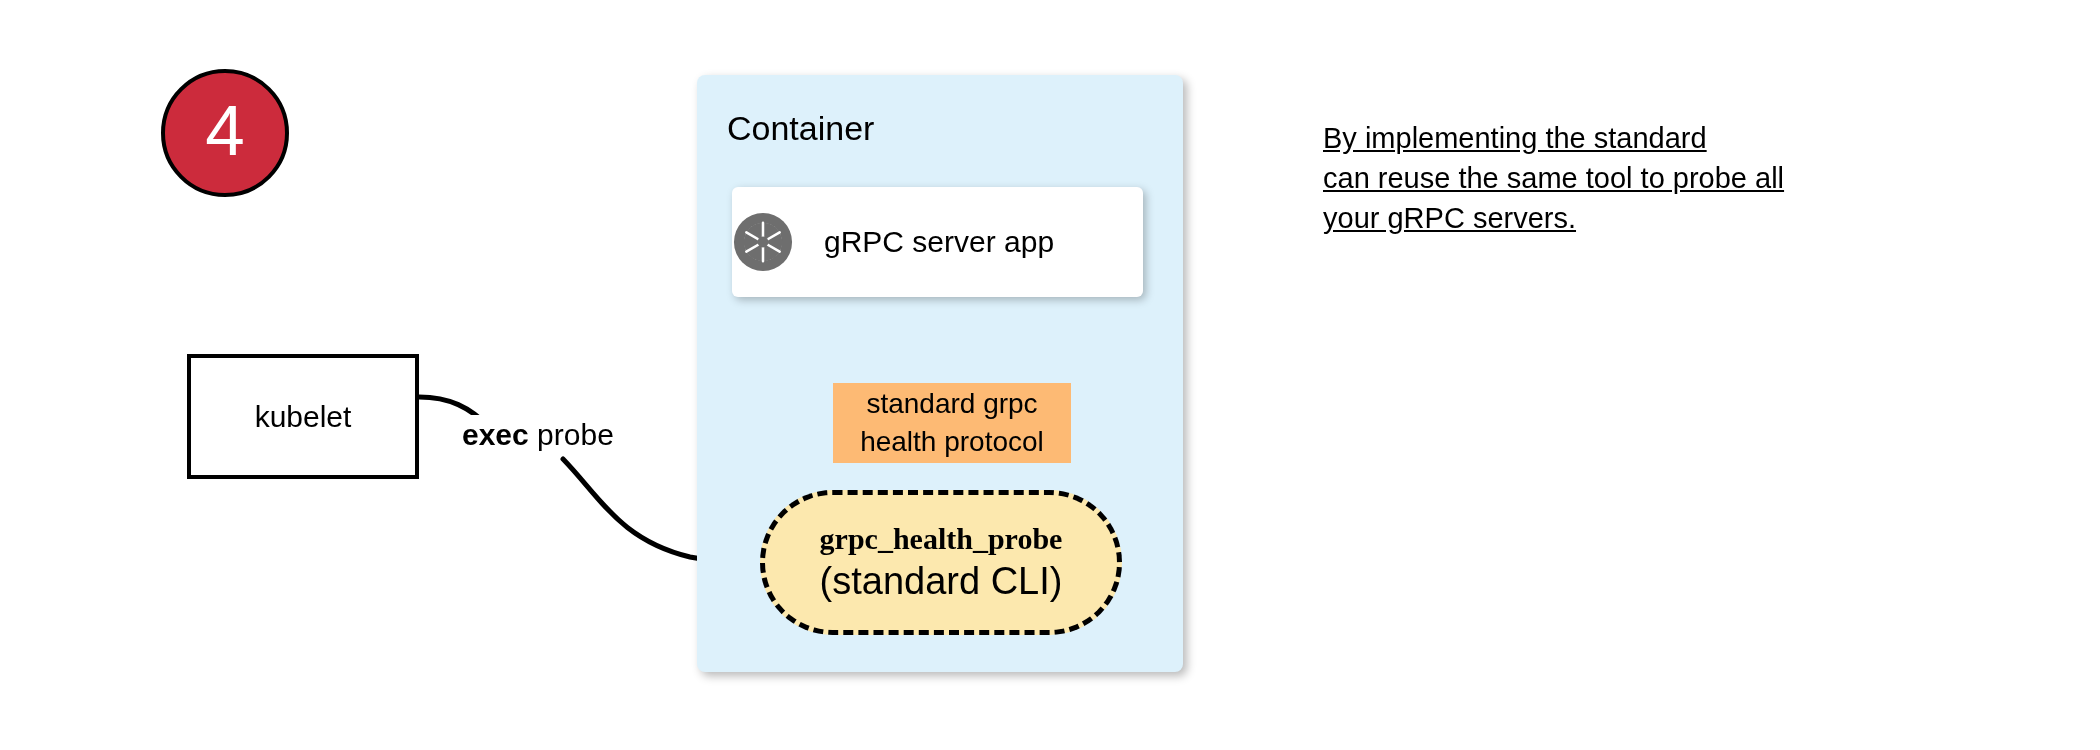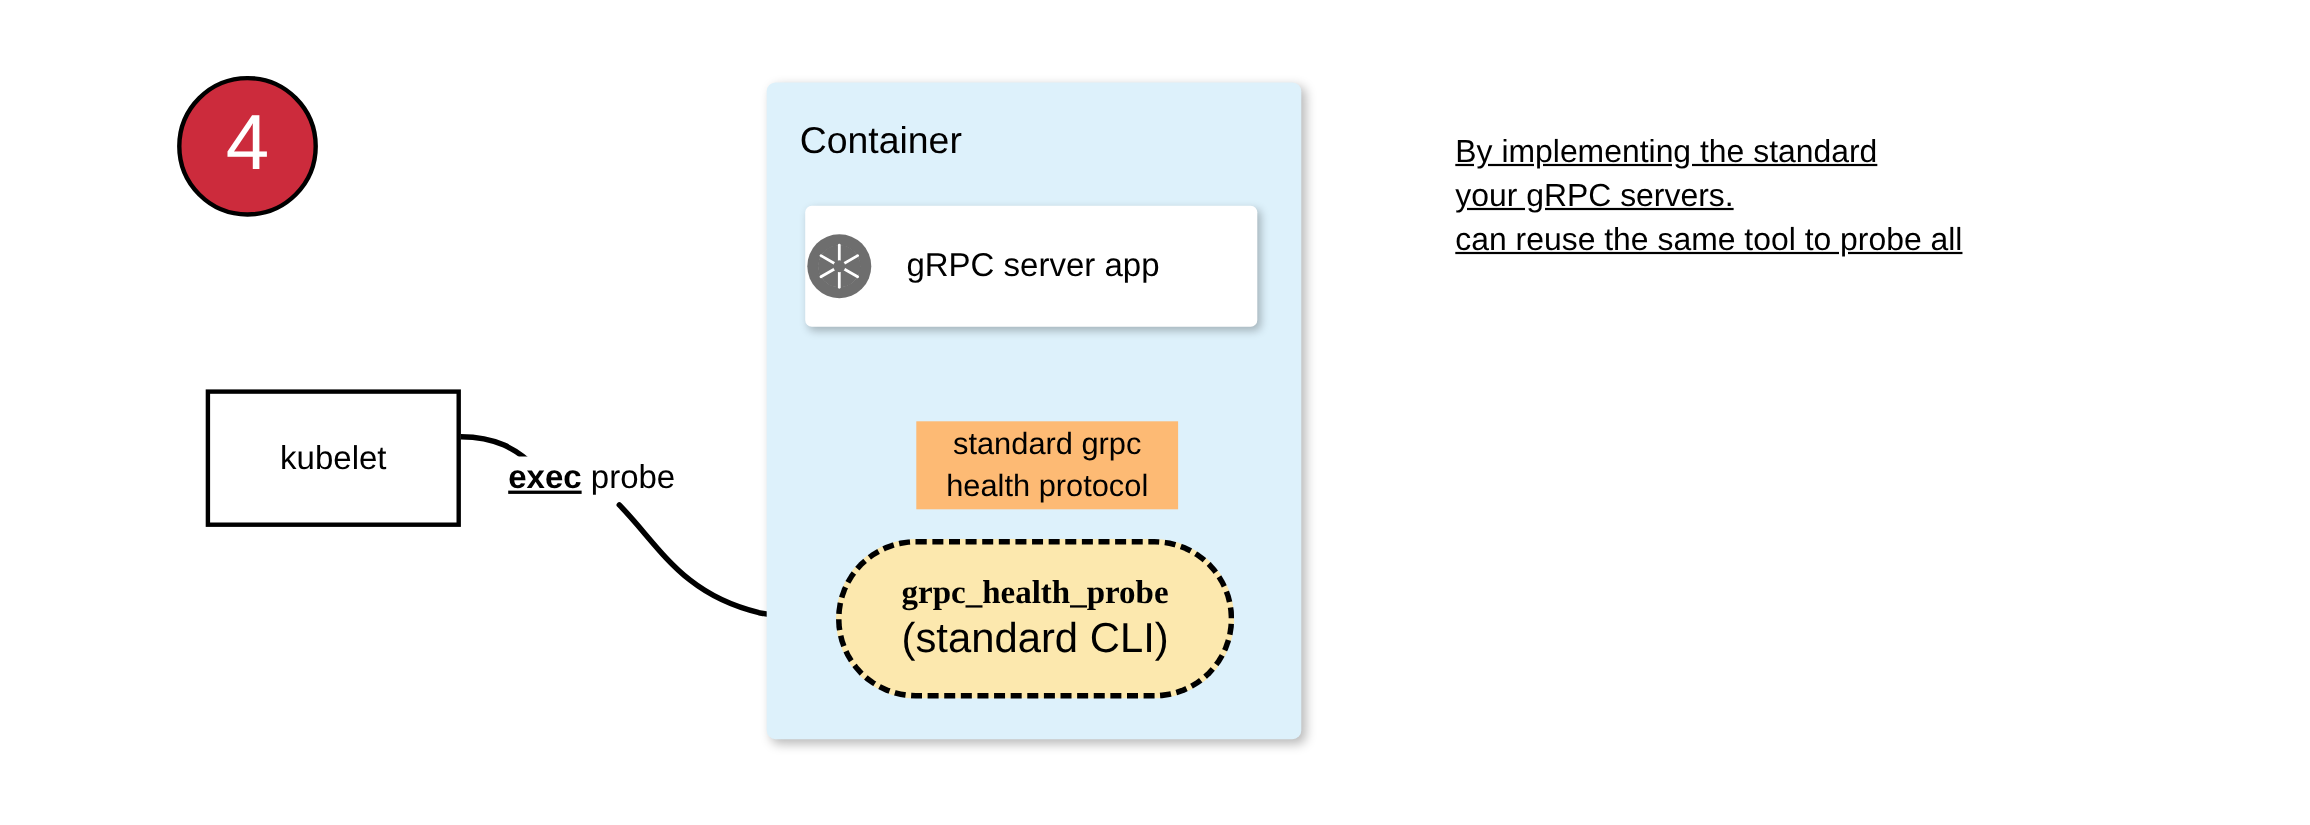--- a/index.html
+++ b/index.html
@@ -75,21 +75,20 @@
     left: 456px;
     top: 415px;
     font-size: 30px;
     line-height: 1.2;
     white-space: nowrap;
     background: #ffffff;
     padding: 2px 6px;
   }
   .exec-probe-label b {
     font-weight: 700;
-    text-decoration: underline;
   }
 
   
   .container-box {
     position: absolute;
     left: 697px;
     top: 75px;
     width: 486px;
     height: 597px;
     background: #ddf1fb;
@@ -248,15 +247,15 @@
   <div>health protocol</div>
 </div>
 
 <div class="probe-box">
   <div class="probe-title">grpc_health_probe</div>
   <div class="probe-subtitle">(standard CLI)</div>
 </div>
 
 <div class="side-note">
   <span class="side-note-line">By implementing the standard</span>
+  <span class="side-note-line">can reuse the same tool to probe all</span>
   <span class="side-note-line">your gRPC servers.</span>
-  <span class="side-note-line">can reuse the same tool to probe all</span>
 </div>
 
 </body></html>

